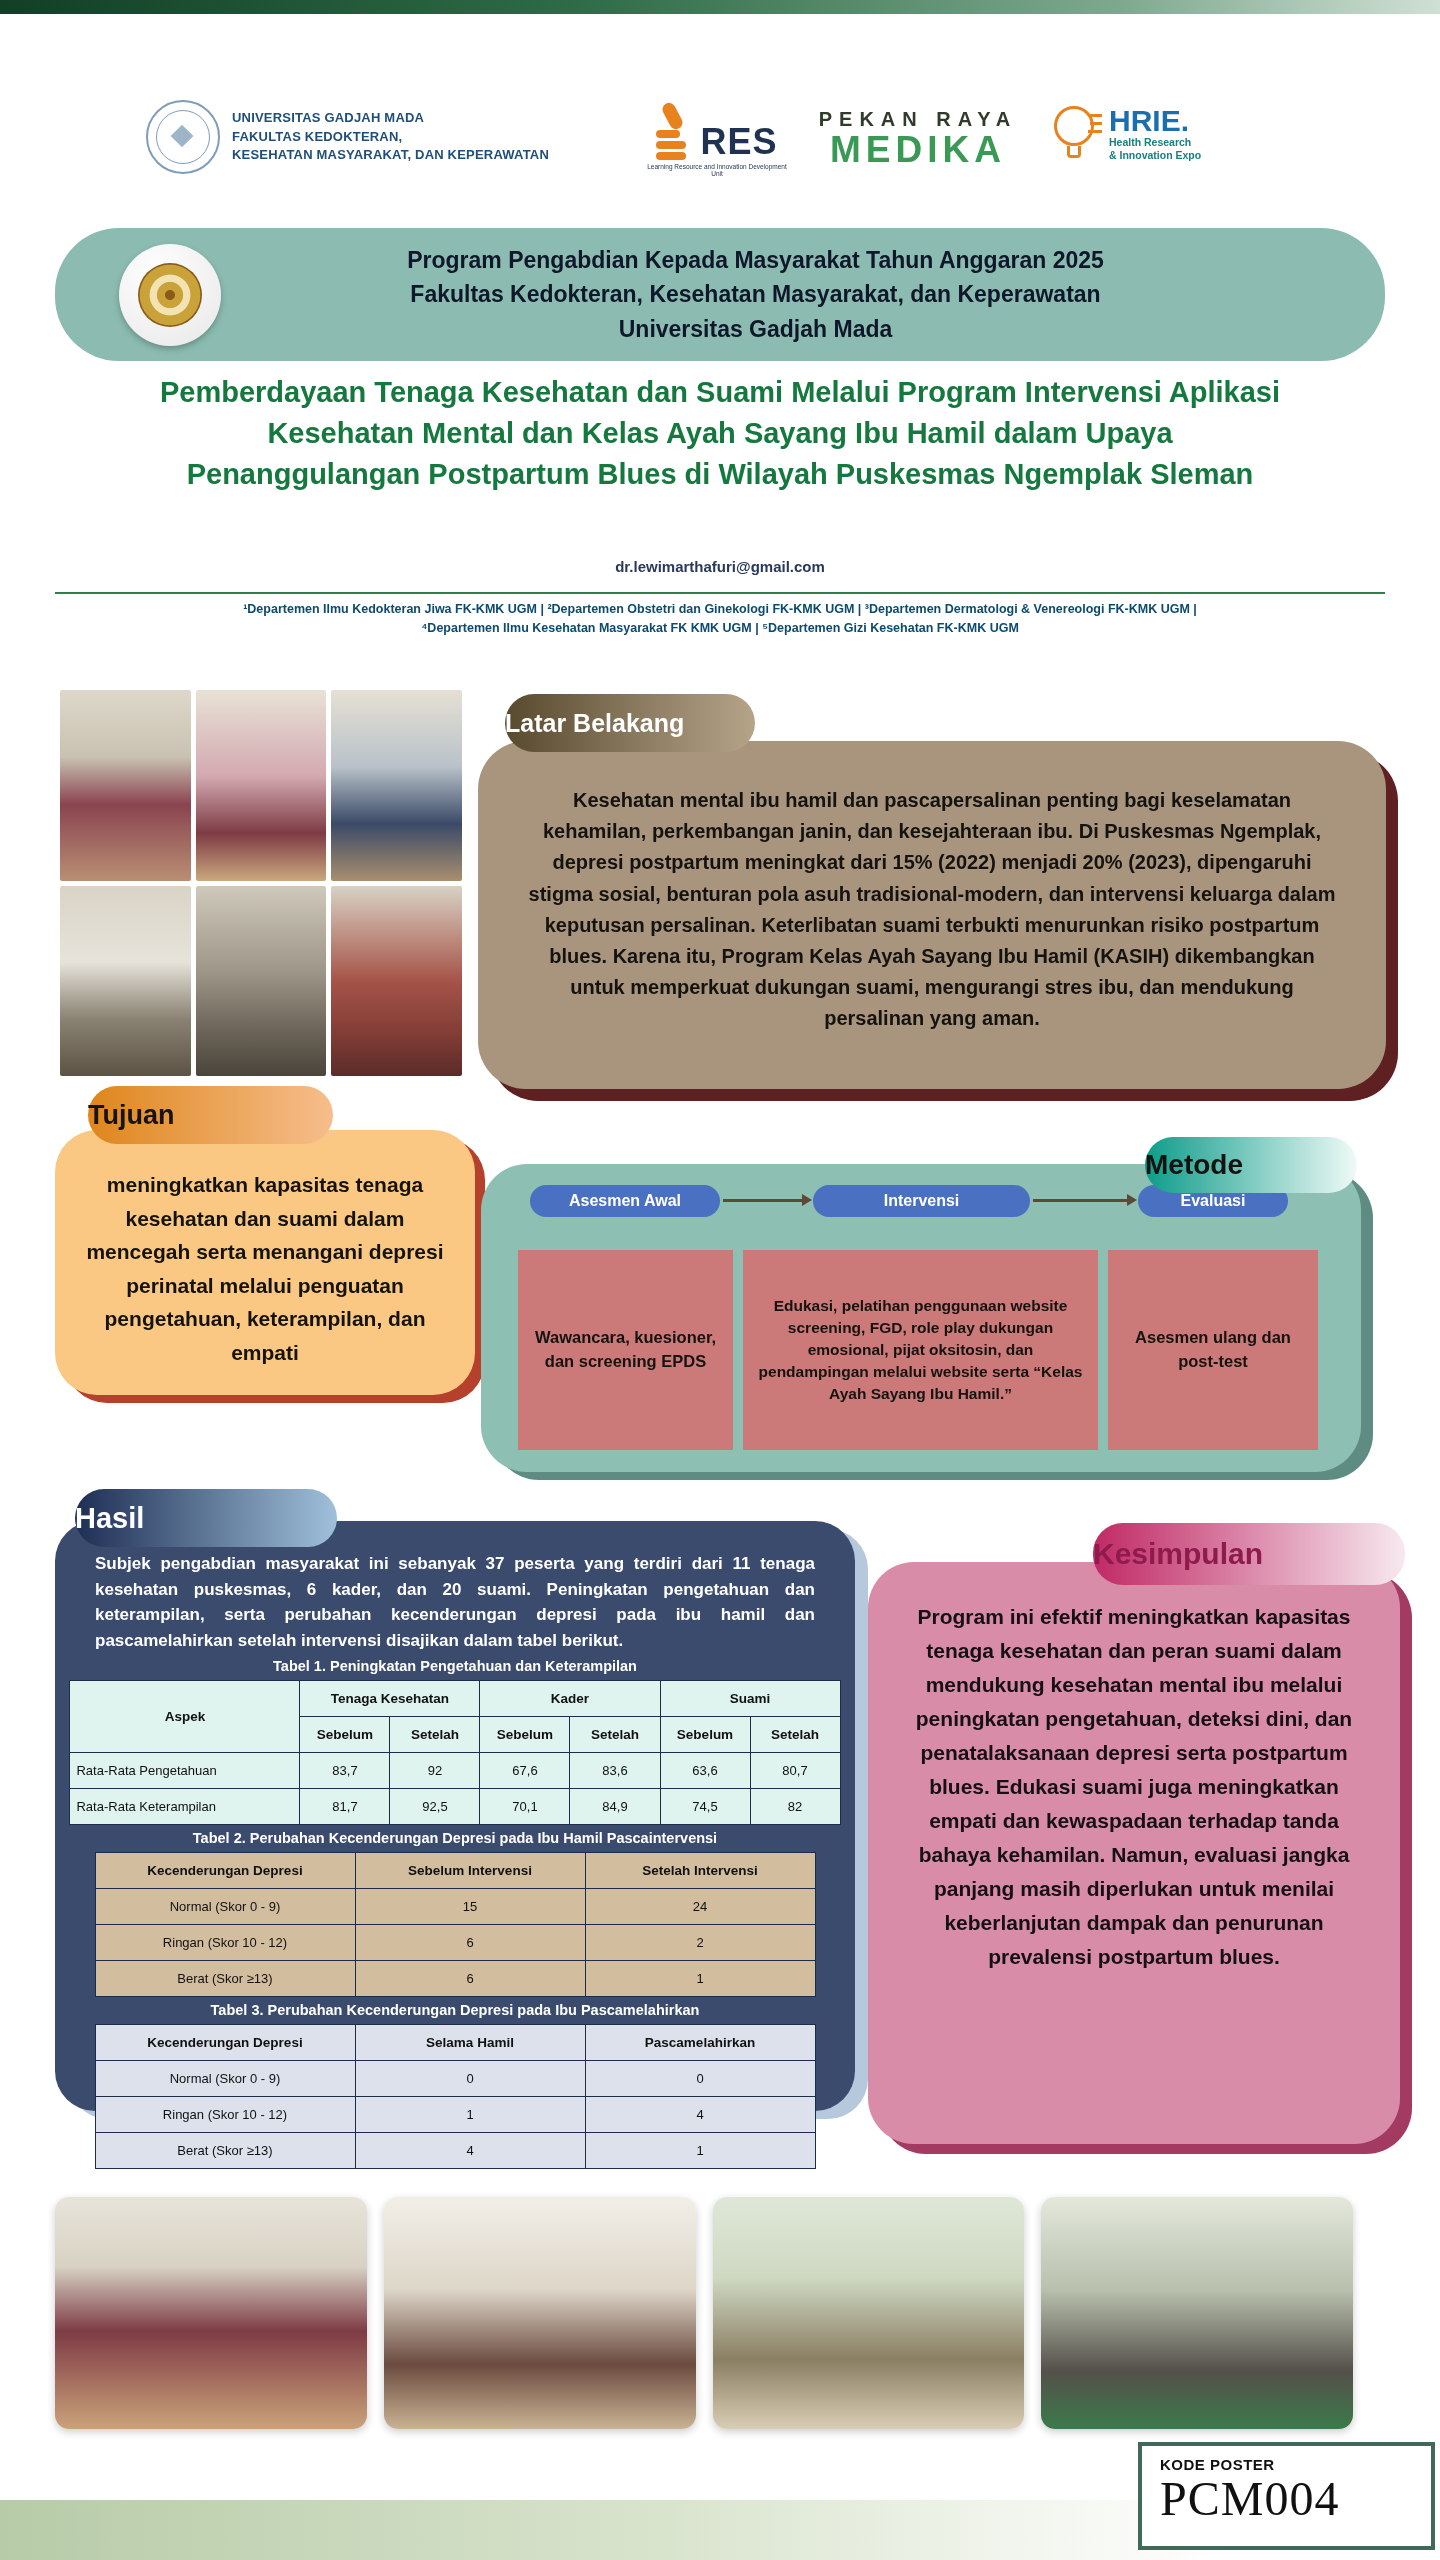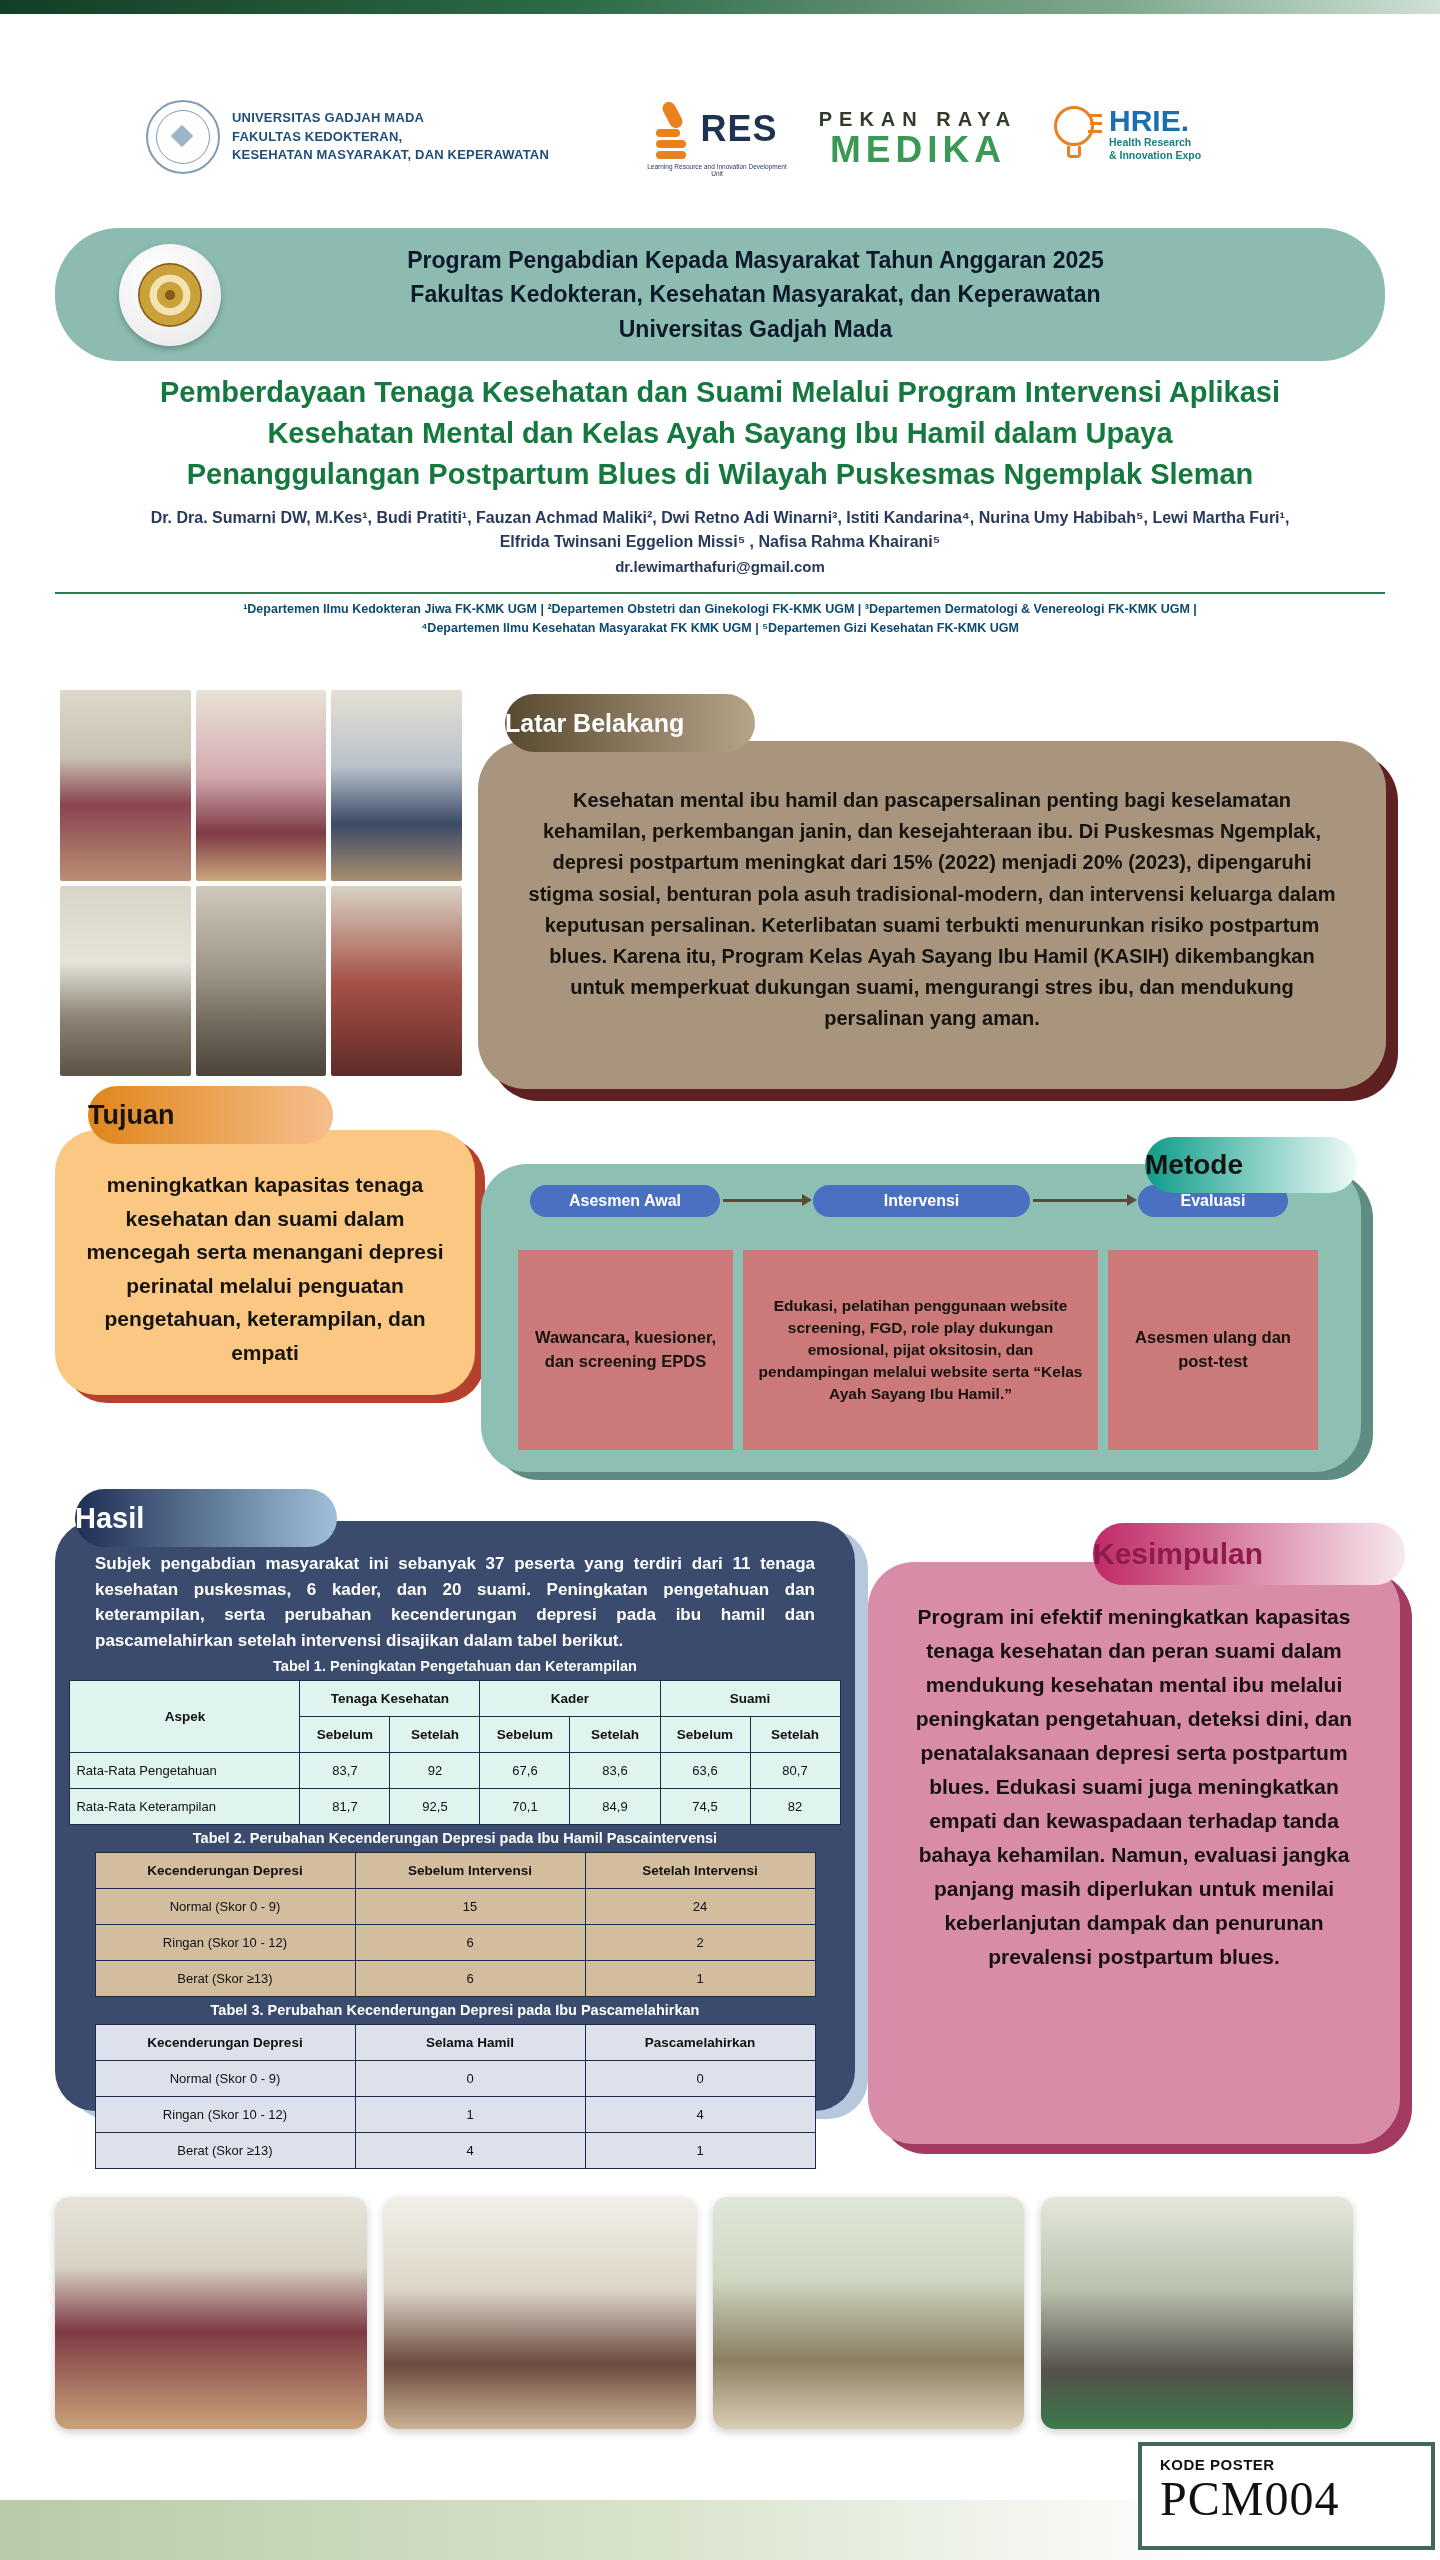--- a/index.html
+++ b/index.html
@@ -11,21 +11,21 @@
     background:linear-gradient(90deg,#123f26 0%,#2e6b47 40%,#7fa98f 78%,#cfe0d4 100%); }
 
   
   .ugm-header { position:absolute; left:146px; top:100px; display:flex; align-items:center; gap:12px; }
   .ugm-seal { width:74px; height:74px; border-radius:50%; border:2px solid #7f9cb8; position:relative; }
   .ugm-seal::before { content:""; position:absolute; left:8px; top:8px; right:8px; bottom:8px; border-radius:50%; border:1.5px solid #7f9cb8; }
   .ugm-seal::after { content:""; position:absolute; left:26px; top:26px; width:16px; height:16px; background:#9db4c9; transform:rotate(45deg); }
   .ugm-text { color:#1f4e79; font-weight:700; font-size:13px; line-height:1.45; letter-spacing:.2px; }
 
   .lres { position:absolute; left:642px; top:98px; width:150px; text-align:center; }
-  .lres-mark { display:flex; align-items:center; justify-content:center; gap:4px; height:62px; }
+  .lres-mark { display:flex; align-items:flex-end; justify-content:center; gap:4px; height:62px; }
   .lres-icon { position:relative; width:40px; height:60px; }
   .lres-icon .bar { position:absolute; left:0; width:30px; height:8px; background:#e8821e; border-radius:4px; }
   .lres-icon .b1 { bottom:0; } .lres-icon .b2 { bottom:11px; } .lres-icon .b3 { bottom:22px; width:24px; }
   .lres-icon .thumb { position:absolute; left:10px; top:2px; width:13px; height:28px; background:#e8821e; border-radius:7px; transform:rotate(-28deg); }
   .lres-word { font-size:36px; font-weight:800; color:#1f3251; letter-spacing:1px; line-height:1; }
   .lres-cap { font-size:6.5px; color:#1f3251; margin-top:3px; }
 
   .prm { position:absolute; left:798px; top:108px; width:240px; text-align:center; }
   .prm-1 { font-size:20px; font-weight:800; color:#313b2a; letter-spacing:7px; }
   .prm-2 { font-size:37px; font-weight:800; color:#3a9a55; letter-spacing:5px; line-height:1.05; }
@@ -195,24 +195,20 @@
       <div>Fakultas Kedokteran, Kesehatan Masyarakat, dan Keperawatan</div>
       <div>Universitas Gadjah Mada</div>
     </div>
   </div>
 
   <div class="title">
     <div>Pemberdayaan Tenaga Kesehatan dan Suami Melalui Program Intervensi Aplikasi</div>
     <div>Kesehatan Mental dan Kelas Ayah Sayang Ibu Hamil dalam Upaya</div>
     <div>Penanggulangan Postpartum Blues di Wilayah Puskesmas Ngemplak Sleman</div>
   </div>
-  <div class="authors">
-    <div>Dr. Dra. Sumarni DW, M.Kes¹, Budi Pratiti¹,  Fauzan Achmad Maliki², Dwi Retno Adi Winarni³, Istiti Kandarina⁴, Nurina Umy Habibah⁵, Lewi Martha Furi¹,</div>
-    <div>Elfrida Twinsani Eggelion Missi⁵ , Nafisa Rahma Khairani⁵</div>
-  </div>
   <div class="email">
     <a href="#">dr.lewimarthafuri@gmail.com</a>
   </div>
   <div class="divider"></div>
   <div class="affils">
     <div>¹Departemen Ilmu Kedokteran Jiwa FK-KMK UGM | ²Departemen Obstetri dan Ginekologi FK-KMK UGM | ³Departemen Dermatologi &amp; Venereologi FK-KMK UGM |</div>
     <div>⁴Departemen Ilmu Kesehatan Masyarakat FK KMK UGM | ⁵Departemen Gizi Kesehatan FK-KMK UGM</div>
   </div>
 
   <div class="collage">

